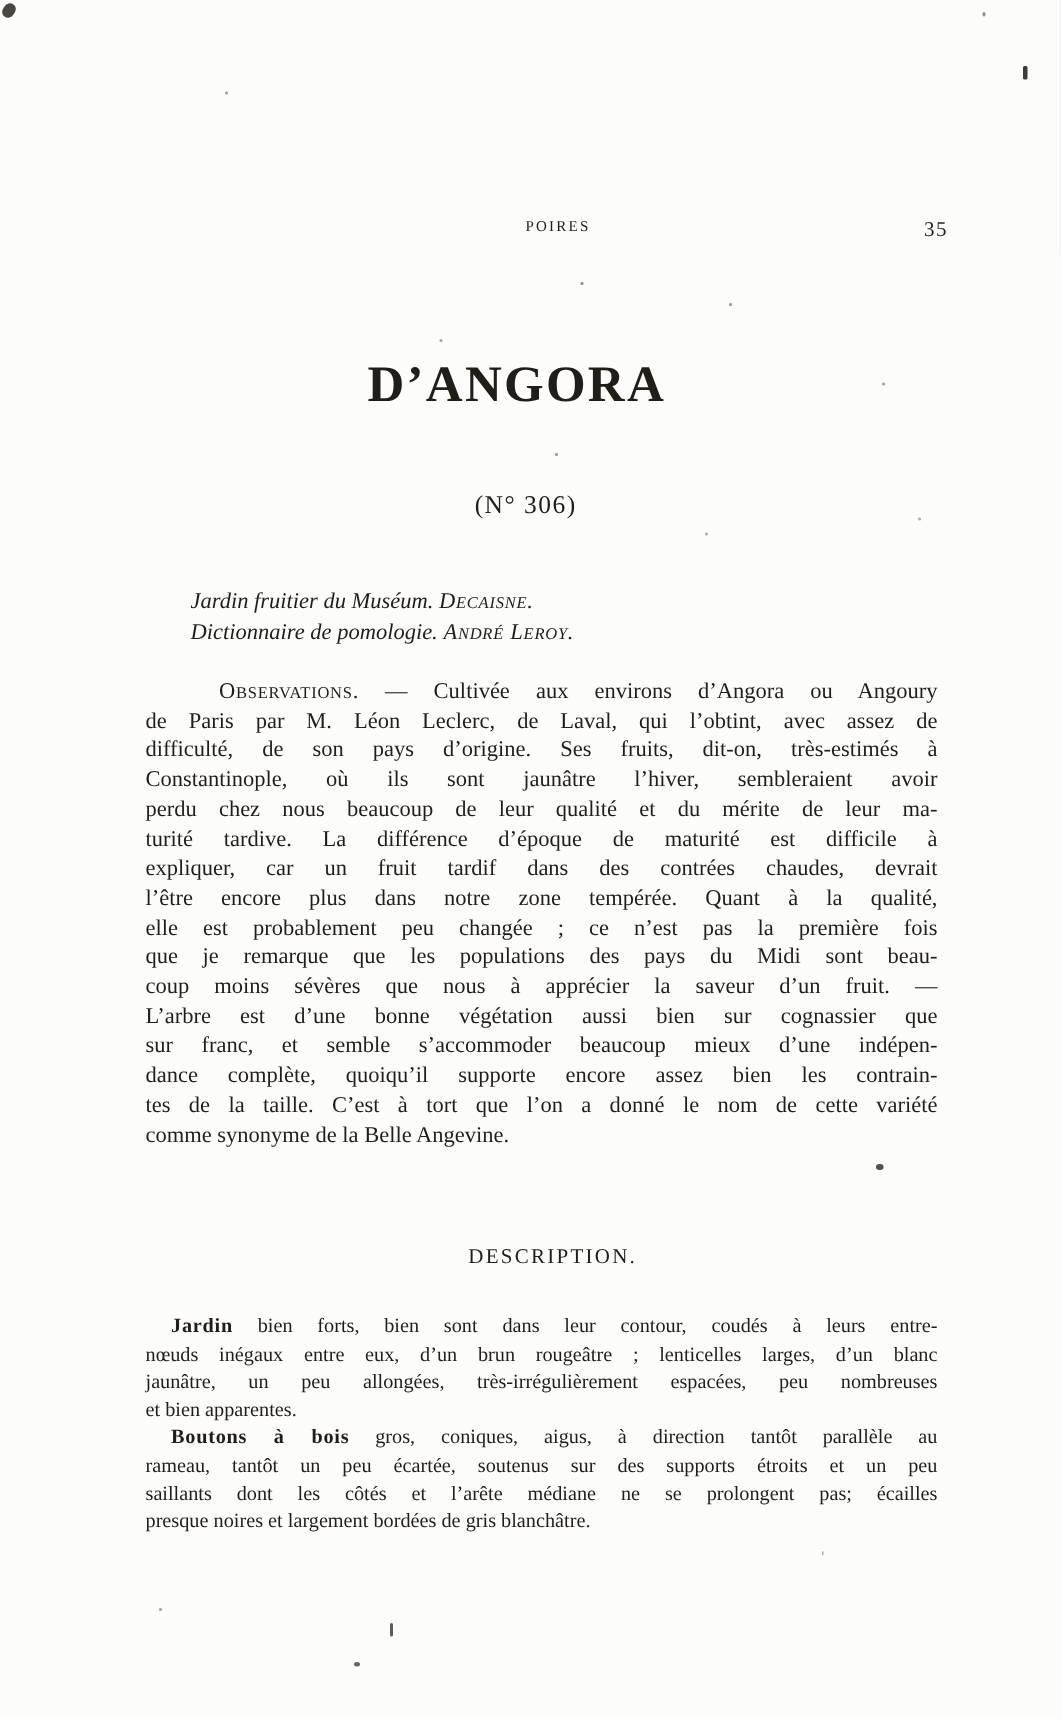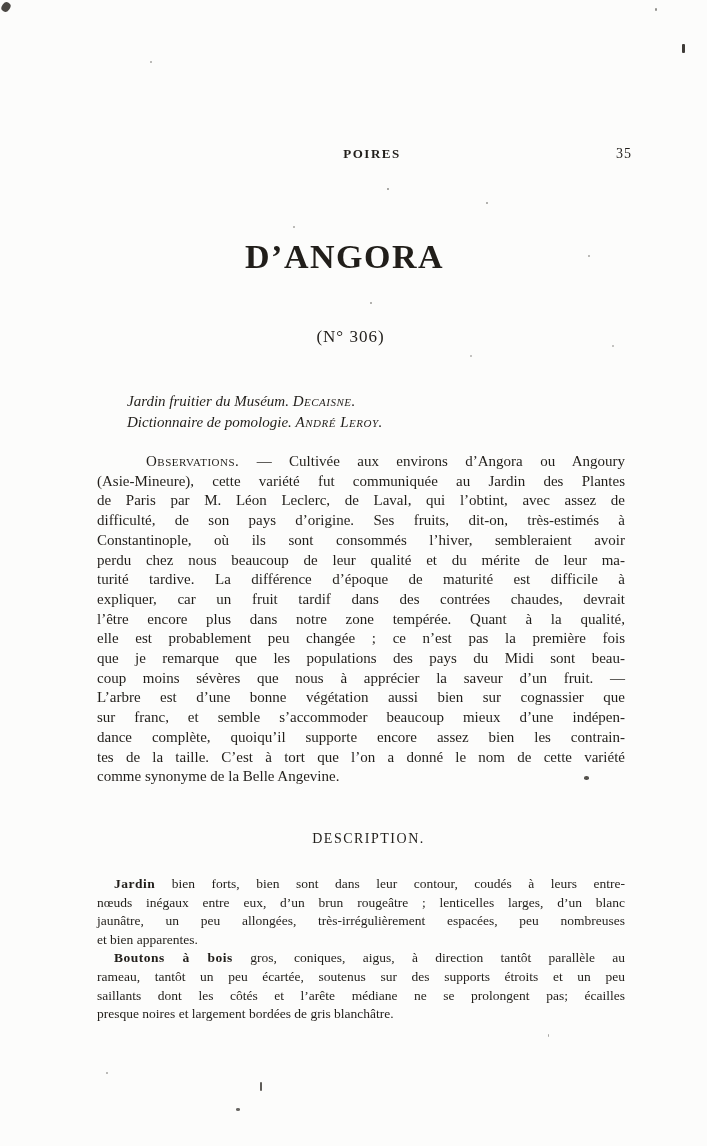--- a/index.html
+++ b/index.html
@@ -8,21 +8,21 @@
     width:707px;height:1146px;
     margin:0 auto;
     background:var(--paper,#fcfcfb);
     color:var(--ink,#211e1a);
     font-family:"Liberation Serif","DejaVu Serif",serif;
     overflow:hidden;
   }
   .header{position:absolute;top:146px;left:97px;width:528px;height:18px;}
   .running-title{
     position:absolute;left:50%;transform:translateX(-50%);margin-left:11px;
-    font-size:13px;font-weight:bold;letter-spacing:1.5px;white-space:nowrap;
+    font-size:10px;font-weight:normal;letter-spacing:1.5px;white-space:nowrap;
   }
   .page-number{position:absolute;right:-7px;top:0;font-size:14px;letter-spacing:1px;}
   .title{
     position:absolute;top:238px;left:-9px;width:707px;margin:0;
     text-align:center;font-size:34px;font-weight:bold;letter-spacing:1.5px;
   }
   .subtitle{
     position:absolute;top:327px;left:-3px;width:707px;
     text-align:center;font-size:17px;letter-spacing:1px;
   }
@@ -56,24 +56,23 @@
 
   <div class="subtitle">(N° 306)</div>
 
   <div class="references">
     <div class="ref-line"><span class="ref-work">Jardin fruitier du Muséum.</span> <span class="ref-author">Decaisne.</span></div>
     <div class="ref-line"><span class="ref-work">Dictionnaire de pomologie.</span> <span class="ref-author">André Leroy.</span></div>
   </div>
 
   <div class="observations">
     <div class="line indent"><span class="smallcaps">Observations.</span><span> — Cultivée aux environs d’Angora ou Angoury</span></div>
-    <div class="line">(Asie-Mineure), cette variété fut communiquée au Jardin des Plantes</div>
     <div class="line">de Paris par M. Léon Leclerc, de Laval, qui l’obtint, avec assez de</div>
     <div class="line">difficulté, de son pays d’origine. Ses fruits, dit-on, très-estimés à</div>
-    <div class="line">Constantinople, où ils sont consommés l’hiver, sembleraient avoir</div>
+    <div class="line">Constantinople, où ils sont jaunâtre l’hiver, sembleraient avoir</div>
     <div class="line">perdu chez nous beaucoup de leur qualité et du mérite de leur ma-</div>
     <div class="line">turité tardive. La différence d’époque de maturité est difficile à</div>
     <div class="line">expliquer, car un fruit tardif dans des contrées chaudes, devrait</div>
     <div class="line">l’être encore plus dans notre zone tempérée. Quant à la qualité,</div>
     <div class="line">elle est probablement peu changée ; ce n’est pas la première fois</div>
     <div class="line">que je remarque que les populations des pays du Midi sont beau-</div>
     <div class="line">coup moins sévères que nous à apprécier la saveur d’un fruit. —</div>
     <div class="line">L’arbre est d’une bonne végétation aussi bien sur cognassier que</div>
     <div class="line">sur franc, et semble s’accommoder beaucoup mieux d’une indépen-</div>
     <div class="line">dance complète, quoiqu’il supporte encore assez bien les contrain-</div>

